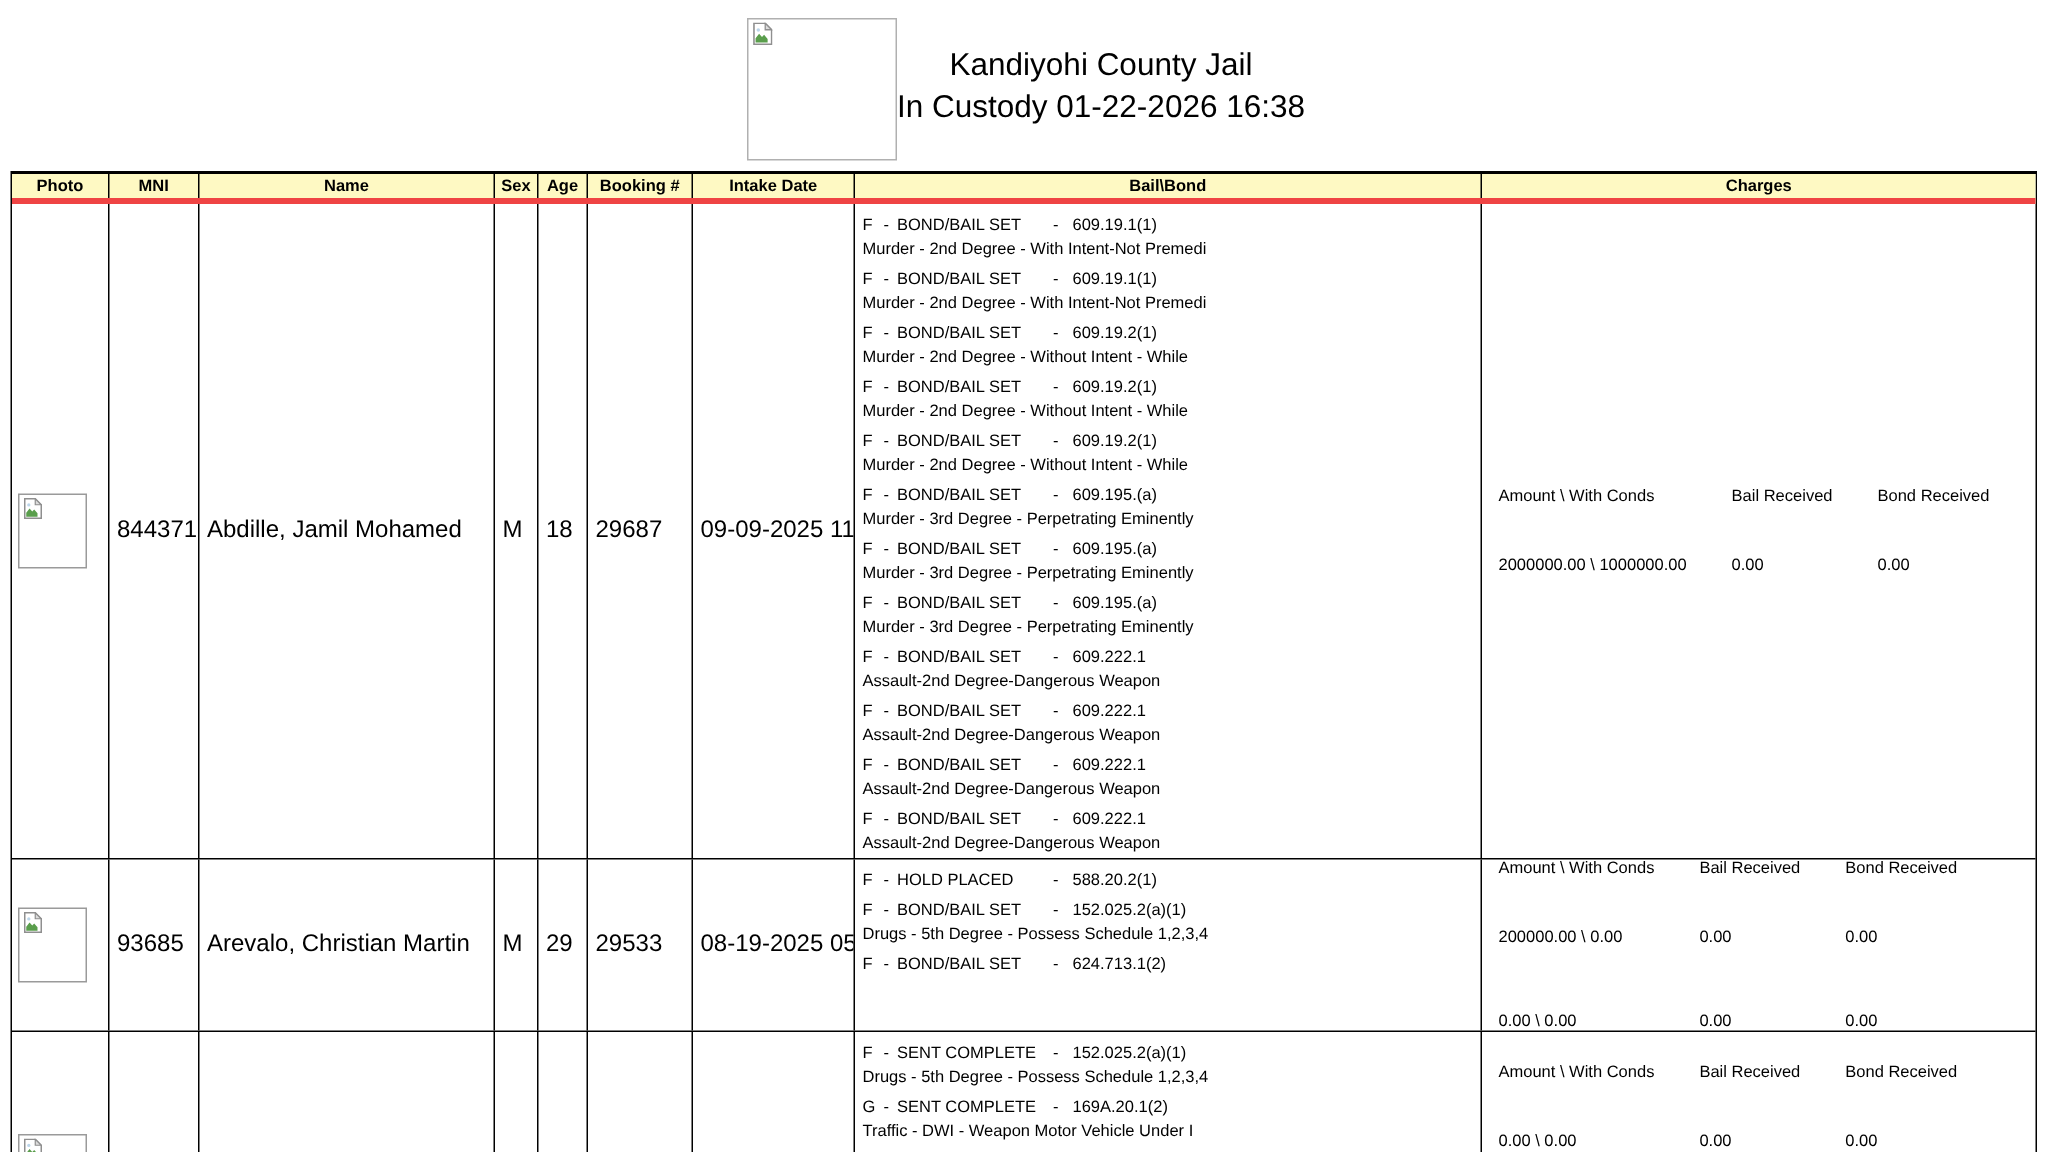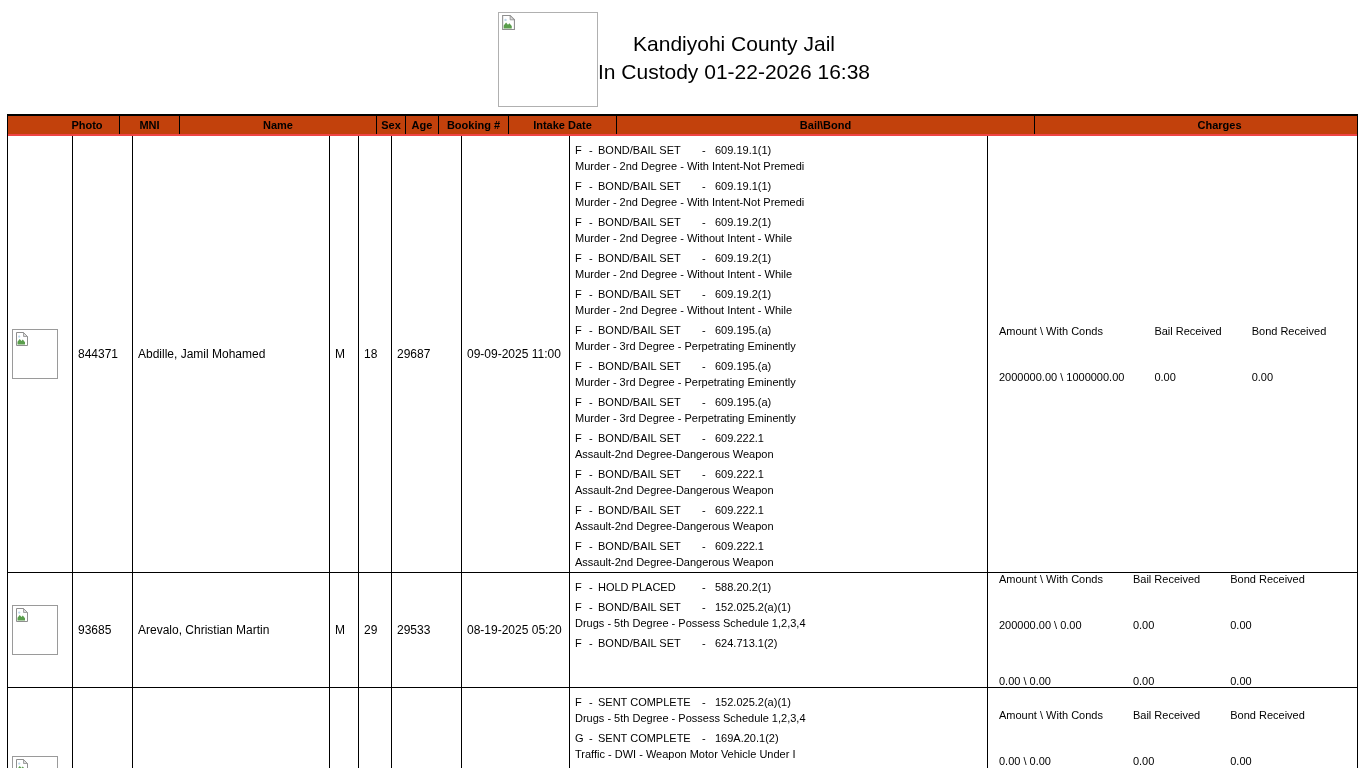--- a/index.html
+++ b/index.html
@@ -11,33 +11,33 @@
   .logo-box { position:absolute; left:498px; top:12px; width:100px; height:95px;
               border:1px solid #b0b0b0; background:#fff; }
   .logo-box svg { position:absolute; top:2px; left:2px; }
   .titles { position:absolute; left:589px; top:30px; width:290px; text-align:center;
             font-size:21px; line-height:28px; color:#000; }
 
   
   .jail-table { position:absolute; top:114px; left:7px; width:1351px;
                 border:1px solid #000; border-top:2px solid #000; background:#fff; }
   .grid-cols { display:grid; grid-template-columns:65px 60px 197px 29px 33px 70px 108px 418px 369px; }
-  .thead { height:20px; background:#c2410c; border-bottom:2px solid #ef4444;padding-left:47px; }
+  .thead { height:20px; background:#fef9c3; border-bottom:4px solid #ef4444; }
   .th { border-right:1px solid #000; display:flex; align-items:center; justify-content:center;
         font-size:11px; font-weight:bold; }
   .th:last-child { border-right:none; }
 
   .trow { border-bottom:1px solid #000; }
   .row-0 { height:437px; }
   .row-1 { height:115px; }
   .row-2 { height:200px; border-bottom:none; }
 
   .cell { border-right:1px solid #000; overflow:hidden; }
   .cell:last-child { border-right:none; }
-  .c-info { display:flex; align-items:center; padding-left:5px; font-size:12px; white-space:nowrap; }
+  .c-info { display:flex; align-items:center; padding-left:5px; font-size:16px; white-space:nowrap; }
   .c-photo { display:flex; align-items:center; padding-left:4px; }
   .photo-box { width:46px; height:50px; border:1px solid #9a9a9a; background:#fff; position:relative; }
   .photo-box svg { position:absolute; top:2px; left:2px; }
 
   .c-charges { padding:6px 4px 0 5px; font-size:11px; }
   .charge { margin-bottom:4px; }
   .charge-l1 { display:flex; height:16px; line-height:16px; white-space:nowrap; }
   .charge-l2 { height:16px; line-height:16px; white-space:nowrap; }
   .cg-grade { width:14px; }
   .cg-d1 { width:9px; }

